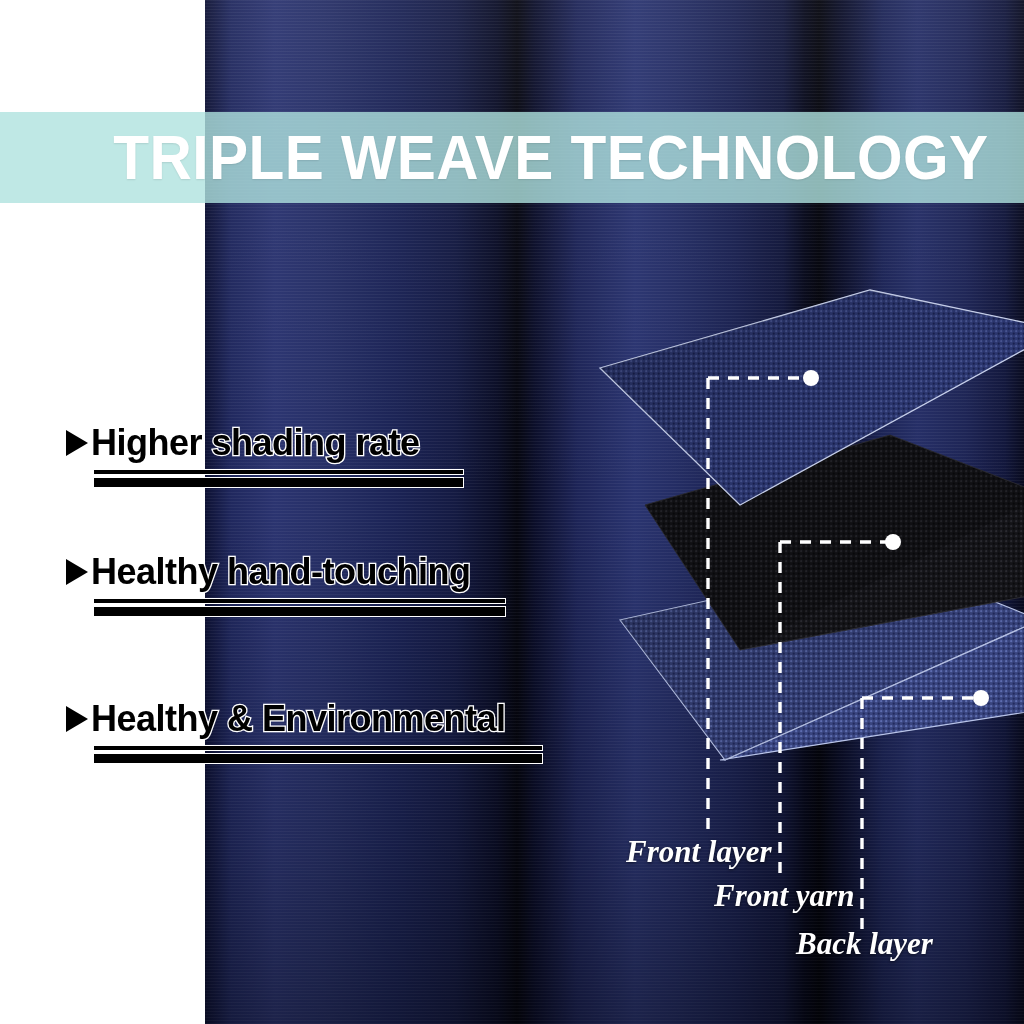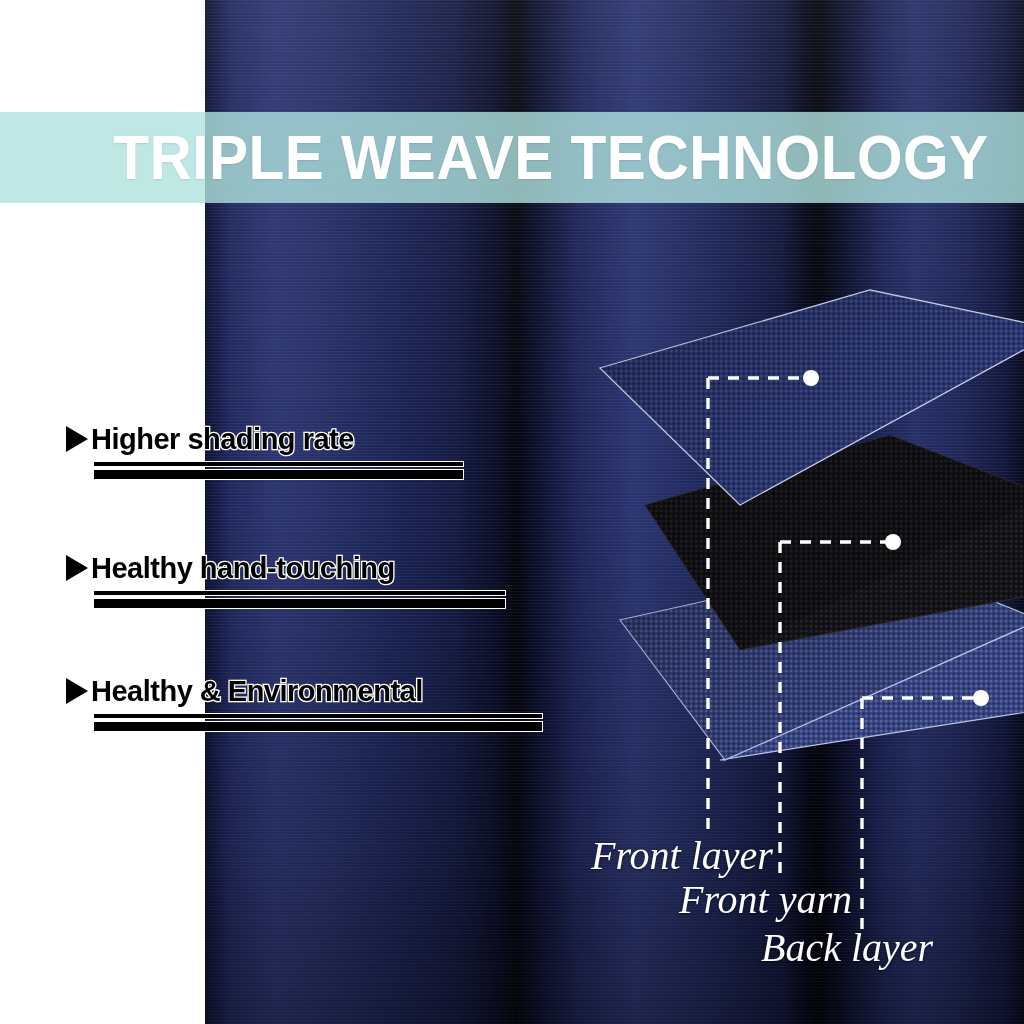--- a/index.html
+++ b/index.html
@@ -53,39 +53,39 @@
     transform:scaleX(.93);transform-origin:right center;
     text-shadow:0 1px 2px rgba(0,0,0,.10);}
 
   
   .feature{position:absolute;left:66px;}
   .feature-row{display:flex;align-items:center;}
   .tri{width:0;height:0;border-left:22px solid #000;
     border-top:13px solid transparent;border-bottom:13px solid transparent;
     margin-right:3px;flex:none;
     filter:drop-shadow(0 0 1.4px #fff) drop-shadow(0 0 1.4px #fff);}
-  .feature-text{font-size:29px;font-weight:700;line-height:1.05;white-space:nowrap;
+  .feature-text{font-size:36px;font-weight:700;line-height:1.05;white-space:nowrap;
     font-family:"Liberation Sans Narrow","Liberation Sans",sans-serif;
     color:#000000;
     -webkit-text-stroke:2.6px #ffffff;
     paint-order:stroke fill;
     letter-spacing:-.5px;}
   .rules{margin-left:27px;margin-top:7px;}
   .rule-thin{height:4px;background:#000;border:1.6px solid #fff;box-sizing:content-box;}
   .rule-thick{height:9px;background:#000;border:1.6px solid #fff;box-sizing:content-box;margin-top:2px;}
 
   
   .diagram{position:absolute;left:590px;top:290px;width:470px;height:560px;}
   .diagram svg{display:block;overflow:visible;}
 
   
-  .callout{position:absolute;color:#ffffff;font-weight:400;font-style:italic;
-    font-size:40px;line-height:1;white-space:nowrap;
+  .callout{position:absolute;color:#ffffff;font-weight:700;font-style:italic;
+    font-size:31px;line-height:1;white-space:nowrap;
     font-family:"Liberation Serif","DejaVu Serif",serif;
-    text-shadow:0 1px 3px rgba(0,0,0,.55);}
+    text-shadow:0 1px 3px rgba(0,0,0,.55);margin-left:35px;}
 </style>
 </head>
 <body>
 
 <div id="stage">
 
   <div class="curtain">
     <div class="curtain-folds"></div>
     <div class="curtain-weave"></div>
     <div class="curtain-sheen"></div>
@@ -109,21 +109,21 @@
     <div class="feature-row">
       <div class="tri"></div>
       <div class="feature-text">Healthy hand-touching</div>
     </div>
     <div class="rules" style="width:413px;">
       <div class="rule-thin"></div>
       <div class="rule-thick"></div>
     </div>
   </div>
 
-  <div class="feature" style="top:676px;">
+  <div class="feature" style="top:700px;">
     <div class="feature-row">
       <div class="tri"></div>
       <div class="feature-text">Healthy &amp; Environmental</div>
     </div>
     <div class="rules" style="width:450px;">
       <div class="rule-thin"></div>
       <div class="rule-thick"></div>
     </div>
   </div>
 

